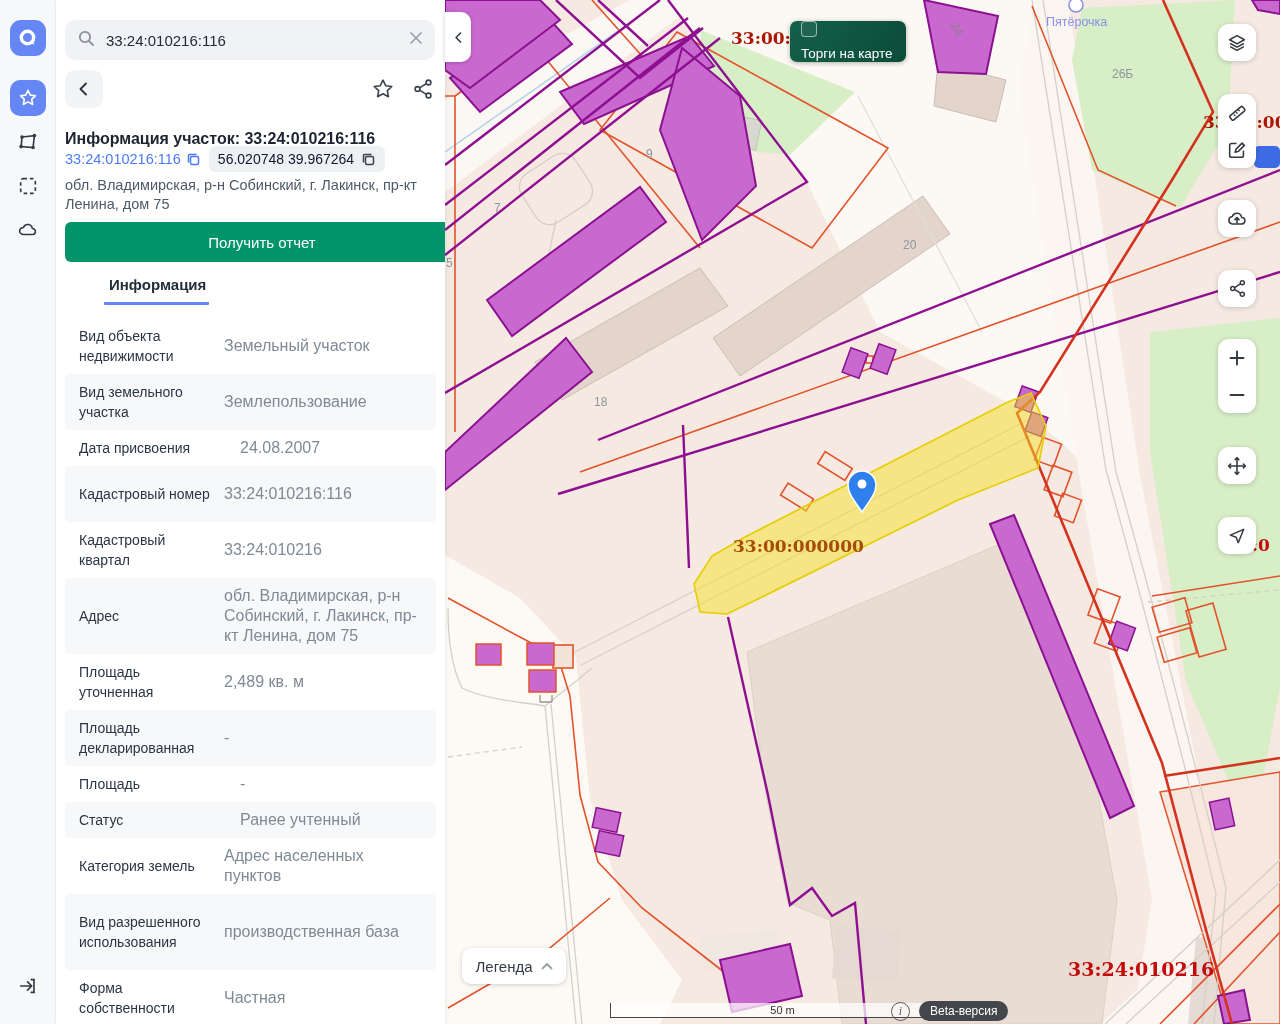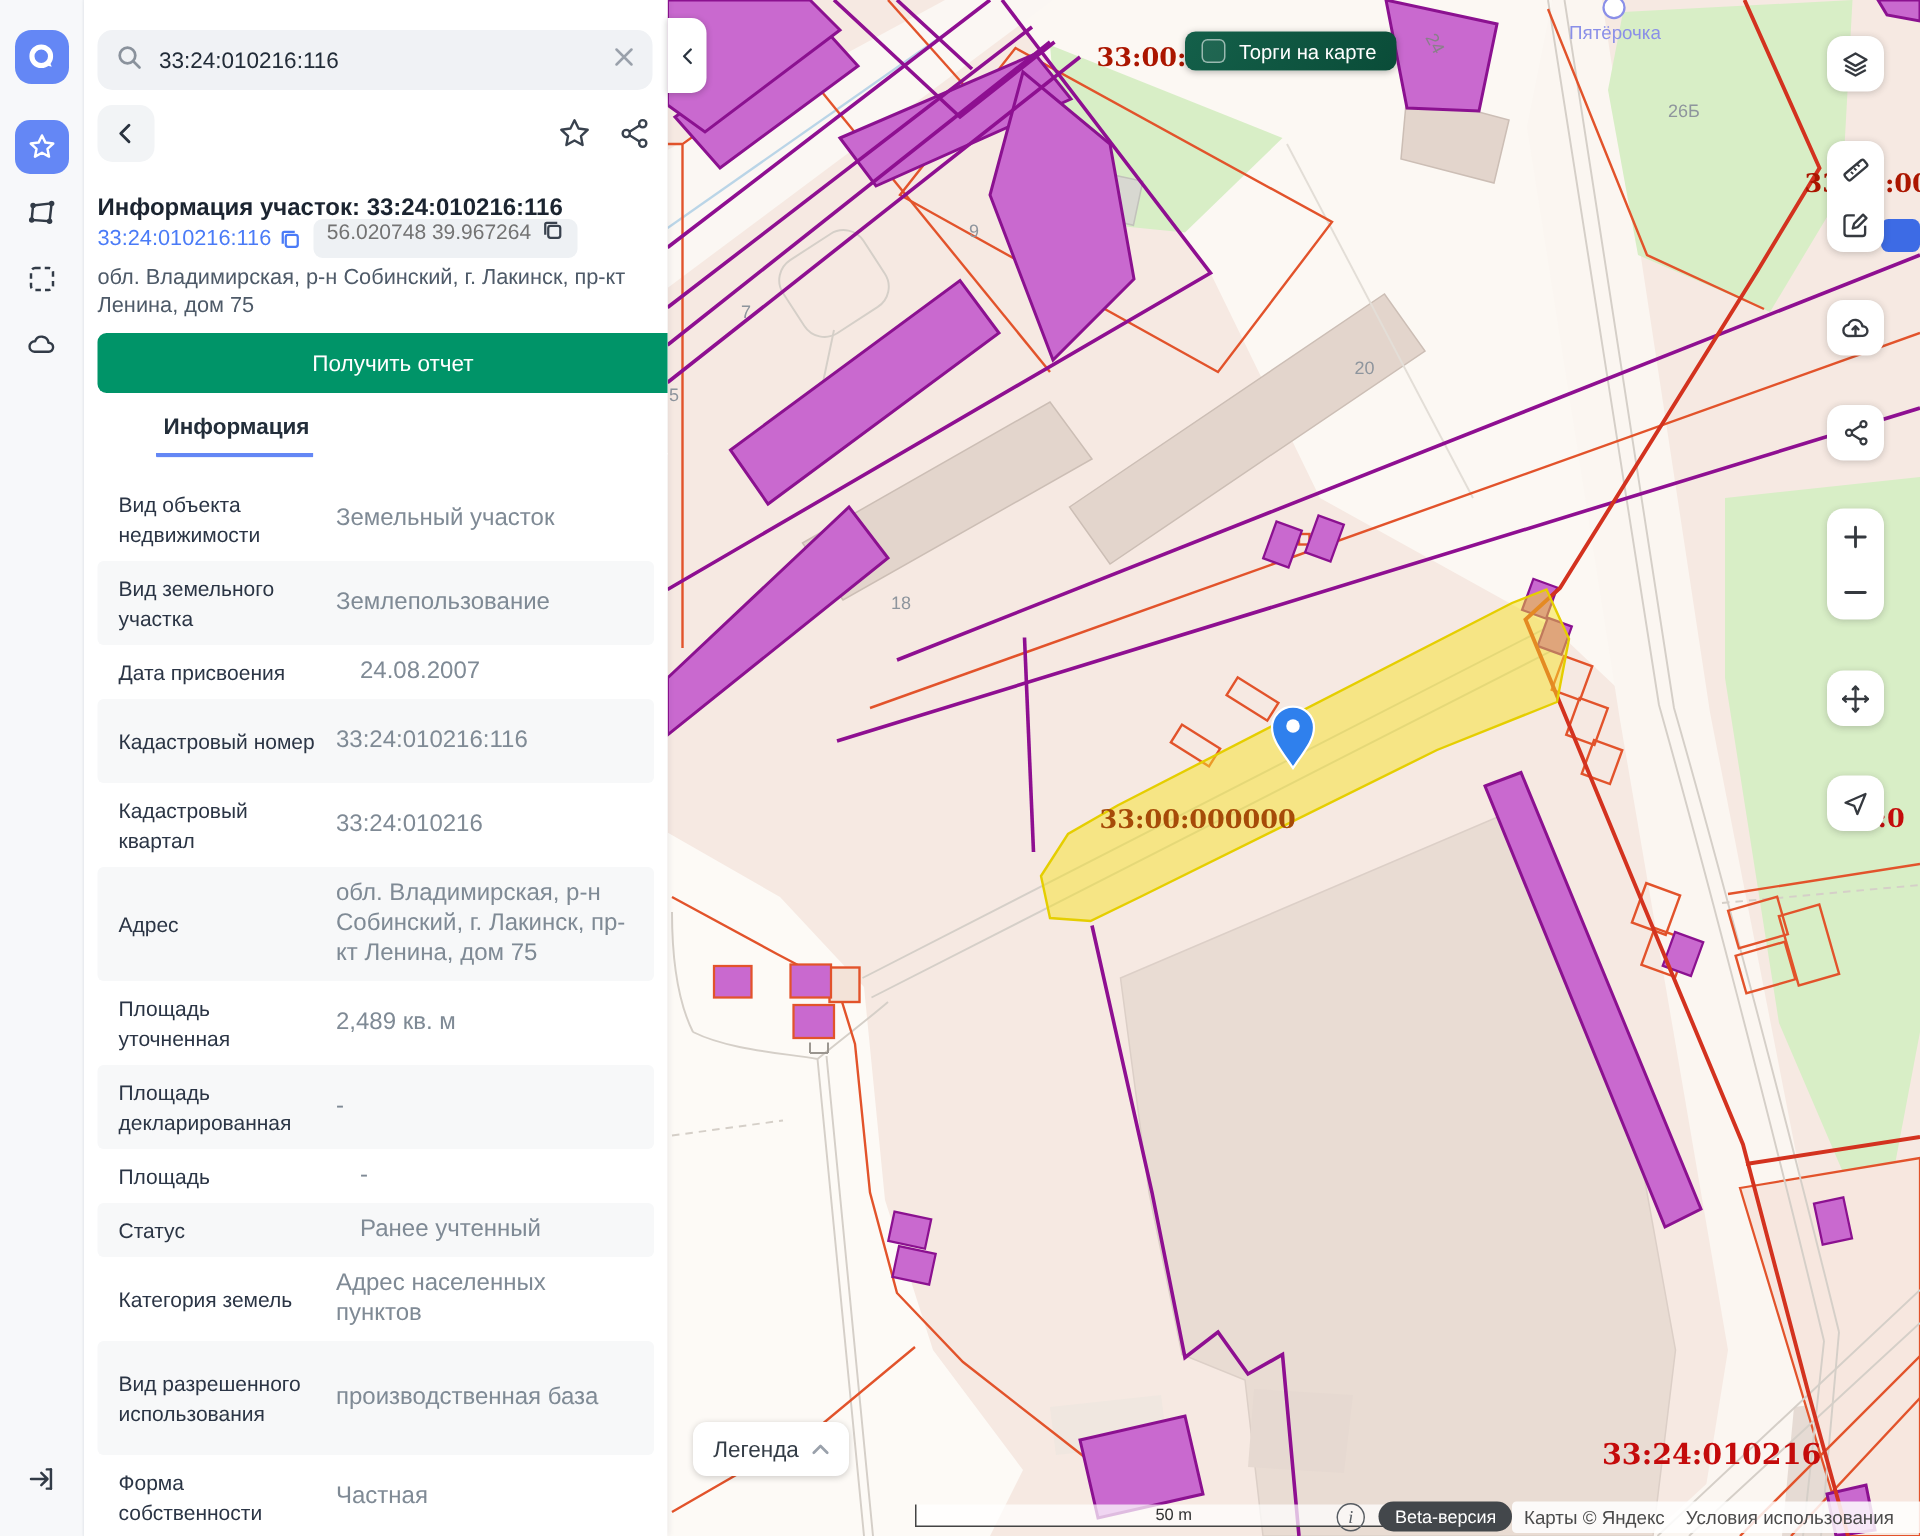--- a/index.html
+++ b/index.html
@@ -17,39 +17,39 @@
   .panel{position:absolute;left:56px;top:0;width:389px;height:1024px;background:#fff;overflow:hidden;z-index:5;box-shadow:1px 0 4px rgba(30,40,60,.08);}
   .searchbar{position:absolute;left:9px;top:20px;width:370px;height:40px;background:#f0f2f5;border-radius:10px;display:flex;align-items:center;padding:0 12px;gap:9px;}
   .searchbar input{border:0;background:transparent;outline:none;flex:1;font-size:15px;color:#222c38;}
   .hdr{position:absolute;left:9px;top:70px;width:370px;height:38px;}
   .backbtn{position:absolute;left:0;top:0;width:38px;height:38px;background:#f2f4f6;border-radius:10px;display:flex;align-items:center;justify-content:center;}
   .hdr .star{position:absolute;right:40px;top:7px;}
   .hdr .share{position:absolute;right:0;top:7px;}
   .ptitle{position:absolute;left:9px;top:119px;width:372px;font-size:16px;font-weight:bold;color:#1b2430;}
   .idrow{position:absolute;left:9px;top:146px;width:372px;height:26px;display:flex;align-items:center;gap:8px;}
   .cadlink{color:var(--link,#4a7bf7);font-size:14.5px;display:flex;align-items:center;gap:5px;}
-  .coordbadge{background:#eef1f4;border-radius:6px;height:26px;display:flex;align-items:flex-start;gap:7px;padding:0 9px;font-size:14px;color:#737373;}
+  .coordbadge{background:#eef1f4;border-radius:6px;height:26px;display:flex;align-items:center;gap:7px;padding:0 9px;font-size:14px;color:#0f172a;}
   .addr{position:absolute;left:9px;top:176px;width:360px;font-size:14.5px;line-height:19px;color:#4e5a68;}
   .reportbtn{position:absolute;left:9px;top:222px;width:394px;height:40px;background:var(--green,#009468);border:0;border-radius:6px;color:#fff;font-size:15px;display:flex;align-items:center;justify-content:center;cursor:pointer;}
   .tabrow{position:absolute;left:9px;top:272px;width:370px;height:31px;border-bottom:1px solid #fff;margin-left:39px;}
   .tab{display:inline-block;font-size:15px;font-weight:bold;color:#232e3a;padding:4px 3px 9px 5px;border-bottom:3px solid var(--accent,#6487f5);border-radius:1px;}
   .rows{position:absolute;left:9px;top:318px;width:371px;}
   .irow{display:flex;align-items:center;padding:0 14px;border-radius:4px;}
   .irow.alt{background:#f7f8f9;}
   .irow.l1{min-height:36px;gap:16px;} .irow.l2{min-height:56px;} .irow.l3{min-height:76px;}
   .irow .lab{width:131px;font-size:14px;line-height:20px;color:#2b3545;flex-shrink:0;}
   .irow .val{flex:1;font-size:16px;line-height:20px;color:#7f8a95;padding-left:14px;}
 
   
   .map{position:absolute;left:445px;top:0;width:835px;height:1024px;overflow:hidden;background:#f6e9e2;}
   .map svg.base{position:absolute;left:0;top:0;}
   .qlbl{font-family:"DejaVu Serif",serif;font-weight:bold;}
 
   .collapse{position:absolute;left:445px;top:12px;width:26px;height:50px;background:#fff;border-radius:0 10px 10px 0;box-shadow:0 1px 4px rgba(0,0,0,.2);display:flex;align-items:center;justify-content:center;z-index:6;}
-  .trades{position:absolute;left:790px;top:21px;height:26px;background:linear-gradient(125deg,#14604a,#0a4c38);border-radius:7px;display:flex;align-items:center;gap:9px;padding:0 13px 0 11px;box-shadow:0 1px 5px rgba(0,0,0,.3);z-index:6;}
+  .trades{position:absolute;left:790px;top:21px;height:41px;background:linear-gradient(125deg,#14604a,#0a4c38);border-radius:7px;display:flex;gap:9px;padding:0 13px 0 11px;box-shadow:0 1px 5px rgba(0,0,0,.3);z-index:6;flex-direction:column;}
   .trades .cb{width:16px;height:16px;border:1.6px solid rgba(255,255,255,.55);border-radius:4px;background:rgba(255,255,255,.06);}
   .trades .tl{color:#fff;font-size:13.5px;}
 
   .mctl{position:absolute;left:1218px;width:38px;background:#fff;border-radius:11px;box-shadow:0 1px 5px rgba(40,40,40,.22);display:flex;flex-direction:column;align-items:center;z-index:6;}
   .mctl .mbtn{width:38px;height:37px;display:flex;align-items:center;justify-content:center;}
   .legend{position:absolute;left:462px;top:948px;width:104px;height:36px;background:#fff;border-radius:9px;box-shadow:0 1px 4px rgba(0,0,0,.18);display:flex;align-items:center;justify-content:center;gap:8px;z-index:6;}
   .legend span{font-size:15px;color:#333c46;}
   .scale{position:absolute;left:610px;top:1003px;width:345px;height:15px;background:rgba(255,255,255,.72);border-left:1.5px solid #444;border-right:1.5px solid #444;border-bottom:1.5px solid #444;display:flex;align-items:center;justify-content:center;z-index:6;}
   .scale span{font-size:11px;color:#333;line-height:11px;}
   .infoc{position:absolute;left:891px;top:1002px;width:19px;height:19px;border:1.5px solid #585d63;border-radius:50%;color:#585d63;font-size:12px;display:flex;align-items:center;justify-content:center;font-family:"Liberation Serif",serif;font-style:italic;z-index:6;}
@@ -443,18 +443,14 @@
     <svg width="12" height="8" viewBox="0 0 12 8">
         <path d="M1.5 6.5 L6 2 L10.5 6.5" fill="none" stroke="#9aa1ab" stroke-width="1.8" stroke-linecap="round" stroke-linejoin="round"></path>
       </svg>
   </div>
 
   <div class="scale">
       <span>50 m</span>
     </div>
   <div class="infoc">i</div>
   <div class="beta">Beta-версия</div>
-  <div class="attr">
-    <span>Карты © Яндекс</span>
-    <span>Условия использования</span>
-  </div>
 
 </div>
 
 </body></html>

